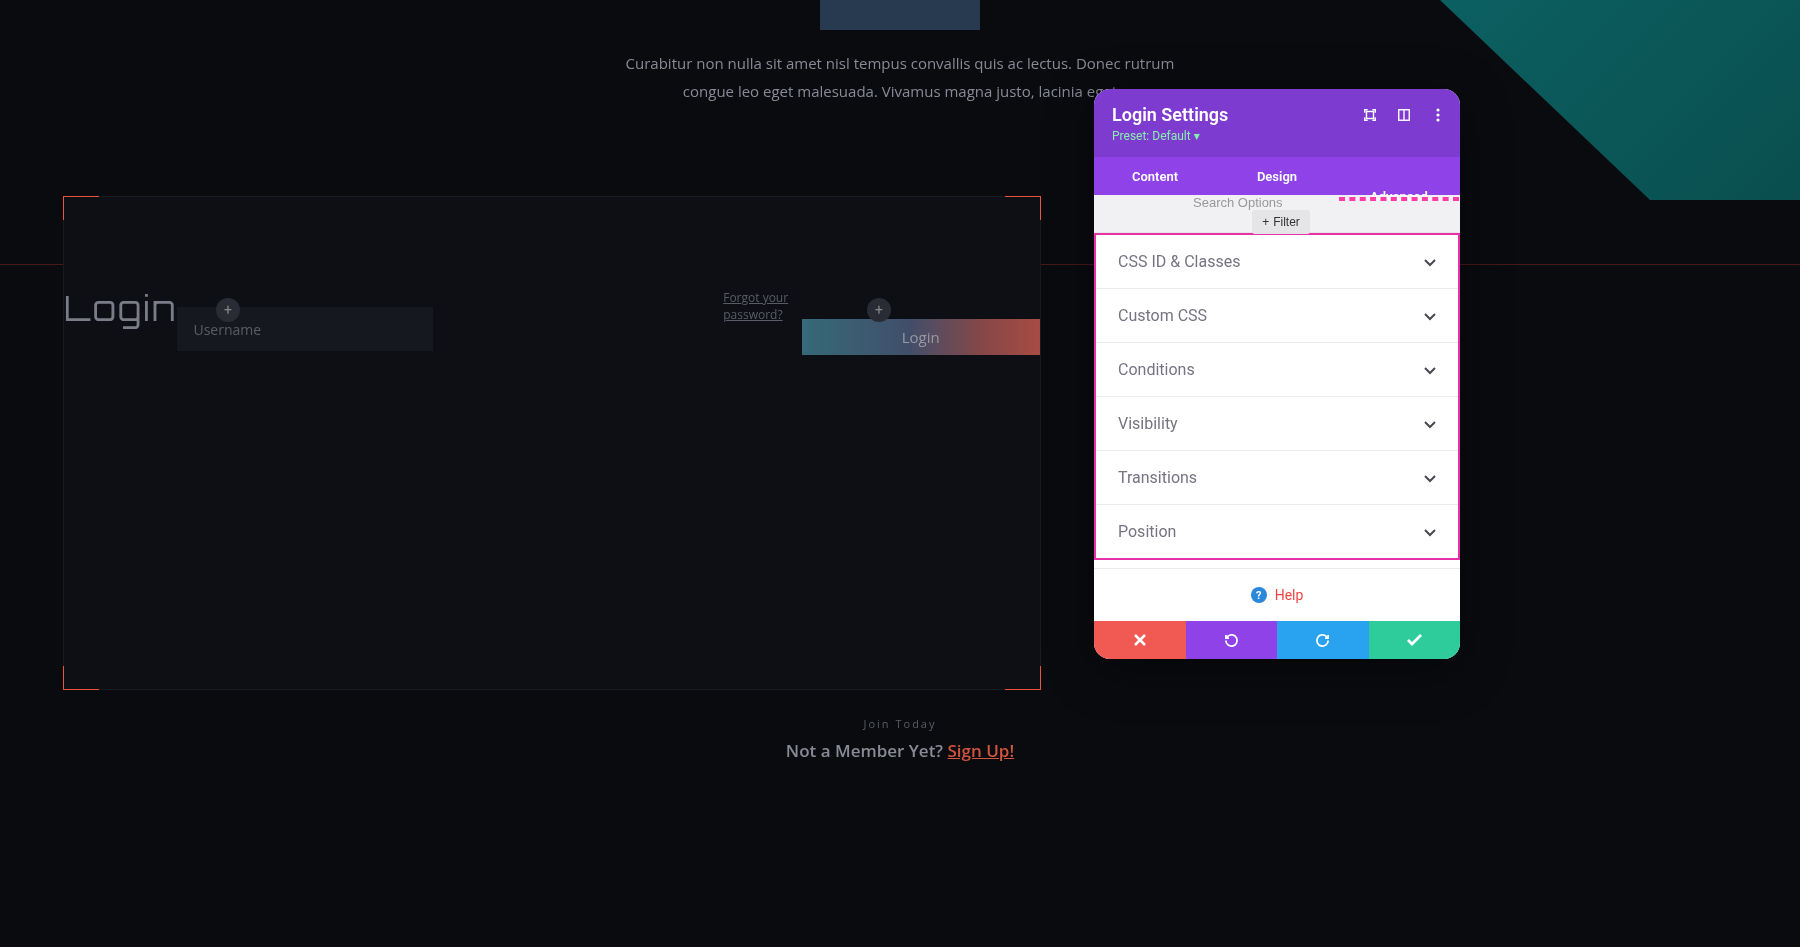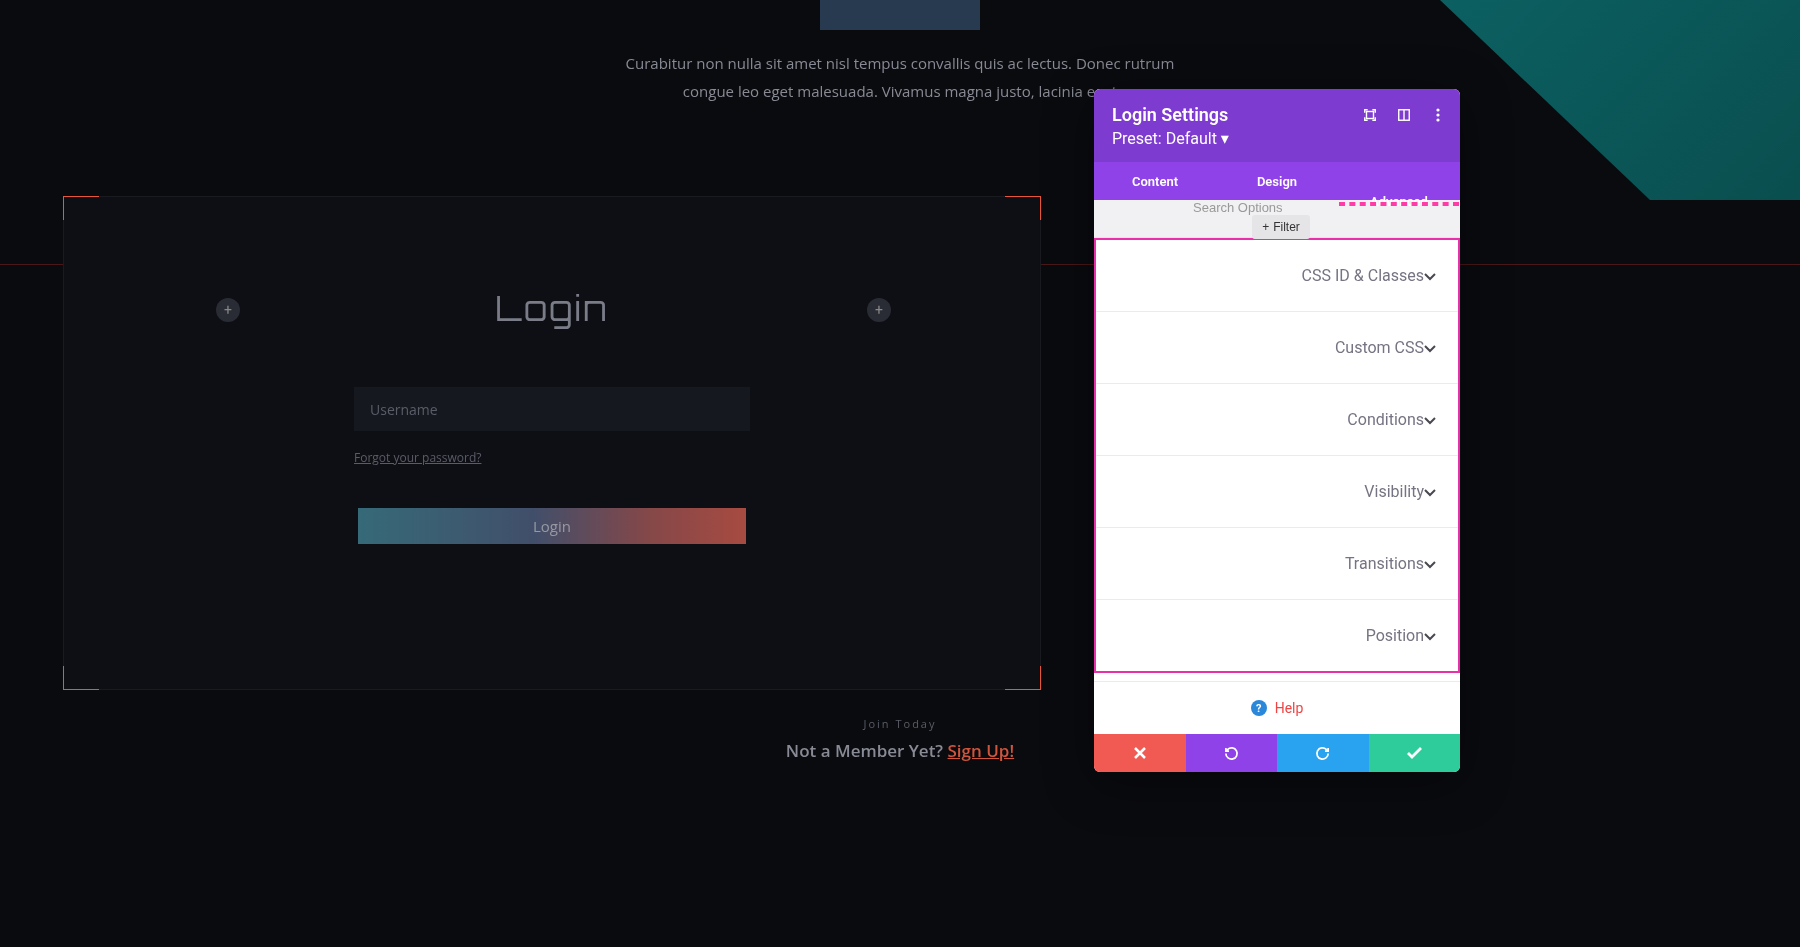--- a/index.html
+++ b/index.html
@@ -74,21 +74,20 @@
   width: 28px;
   height: 28px;
 }
 .corner-tl { position: absolute; top: -1px; left: -1px; width: 36px; height: 24px; border-top: 1.5px solid #e8553a; border-left: 1.5px solid #e8553a; }
 .corner-tr { position: absolute; top: -1px; right: -1px; width: 36px; height: 24px; border-top: 1.5px solid #e8553a; border-right: 1.5px solid #e8553a; }
 .corner-bl { position: absolute; bottom: -1px; left: -1px; width: 36px; height: 24px; border-bottom: 1.5px solid #e8553a; border-left: 1.5px solid #e8553a; }
 .corner-br { position: absolute; bottom: -1px; right: -1px; width: 36px; height: 24px; border-bottom: 1.5px solid #e8553a; border-right: 1.5px solid #e8553a; }
 
 .login-inner {
   display: flex;
-  flex-direction: column;
   align-items: center;
   padding-top: 90px;
 }
 
 .login-title {
   color: #7a7d88;
   font-size: 34px;
   font-family: "Orbitron", "Segoe UI", sans-serif;
   letter-spacing: 2px;
   margin-bottom: 58px;
@@ -176,39 +175,39 @@
   text-decoration: underline;
 }
 
 
 .panel {
   position: absolute;
   top: 89px;
   left: 1094px;
   width: 366px;
   background: #fff;
-  border-radius: 6px;
+  border-radius: 16px;
   overflow: hidden;
   box-shadow: 0 10px 50px rgba(0,0,0,0.45);
 }
 
 .panel-header {
   background: #7e3bd0;
   color: #fff;
   padding: 15px 18px 14px;
   position: relative;
 }
 .panel-title {
   font-size: 18px;
   font-weight: 600;
 }
 .panel-preset {
-  font-size: 16px;
+  font-size: 12px;
   margin-top: 4px;
-  color: #ffffff;
+  color: #86efac;
   cursor: pointer;
 }
 .panel-header-icons {
   position: absolute;
   top: 18px;
   right: 14px;
   display: flex;
   gap: 18px;
 }
 .header-icon {
@@ -281,22 +280,22 @@
 }
 
 .options-box {
   border: 2px solid #e830a8;
   margin: 0;
 }
 
 .option-row {
   display: flex;
   align-items: center;
-  justify-content: flex-end;
-  padding: 26px 22px;
+  justify-content: space-between;
+  padding: 17px 22px;
   border-bottom: 1px solid #eceaed;
   cursor: pointer;
 }
 .option-row:last-child { border-bottom: none; }
 .option-label {
   color: #767382;
   font-size: 16px;
 }
 .chevron {
   color: #4a4752;

